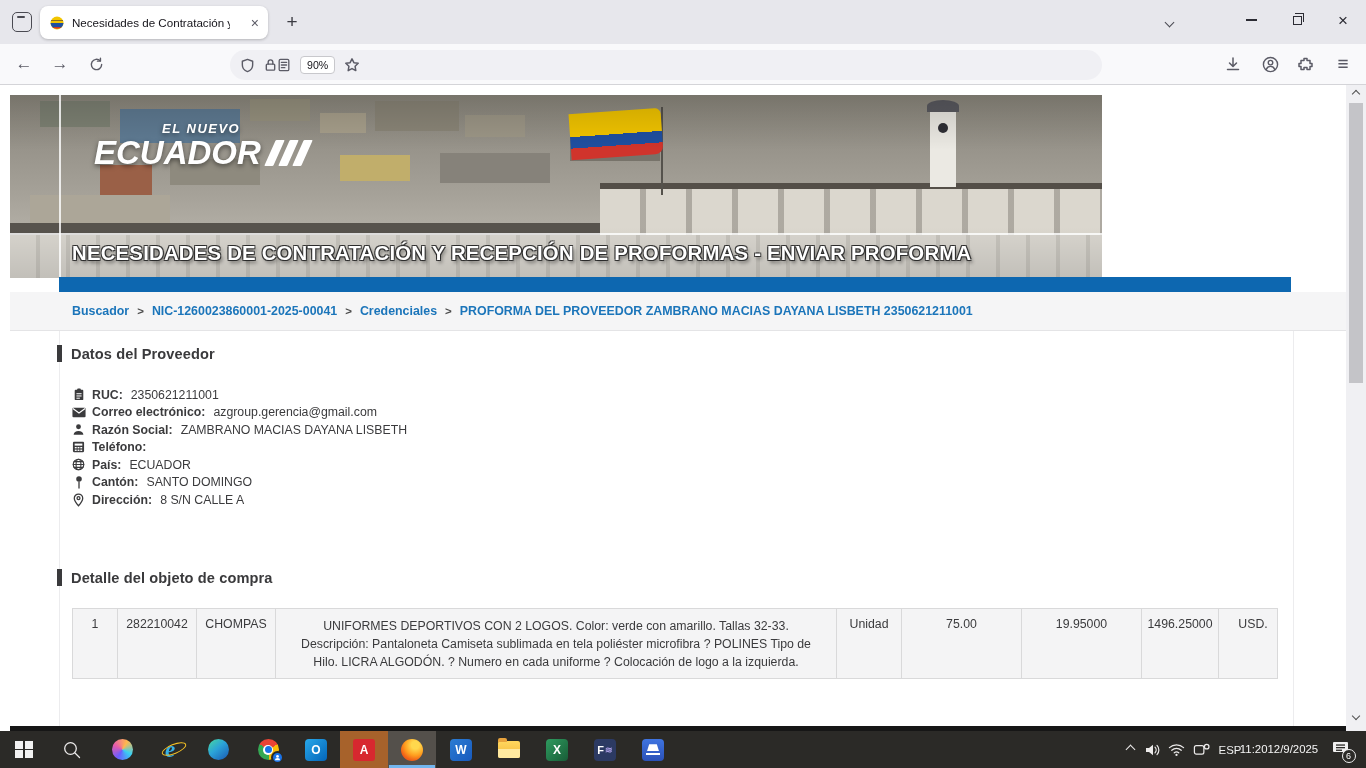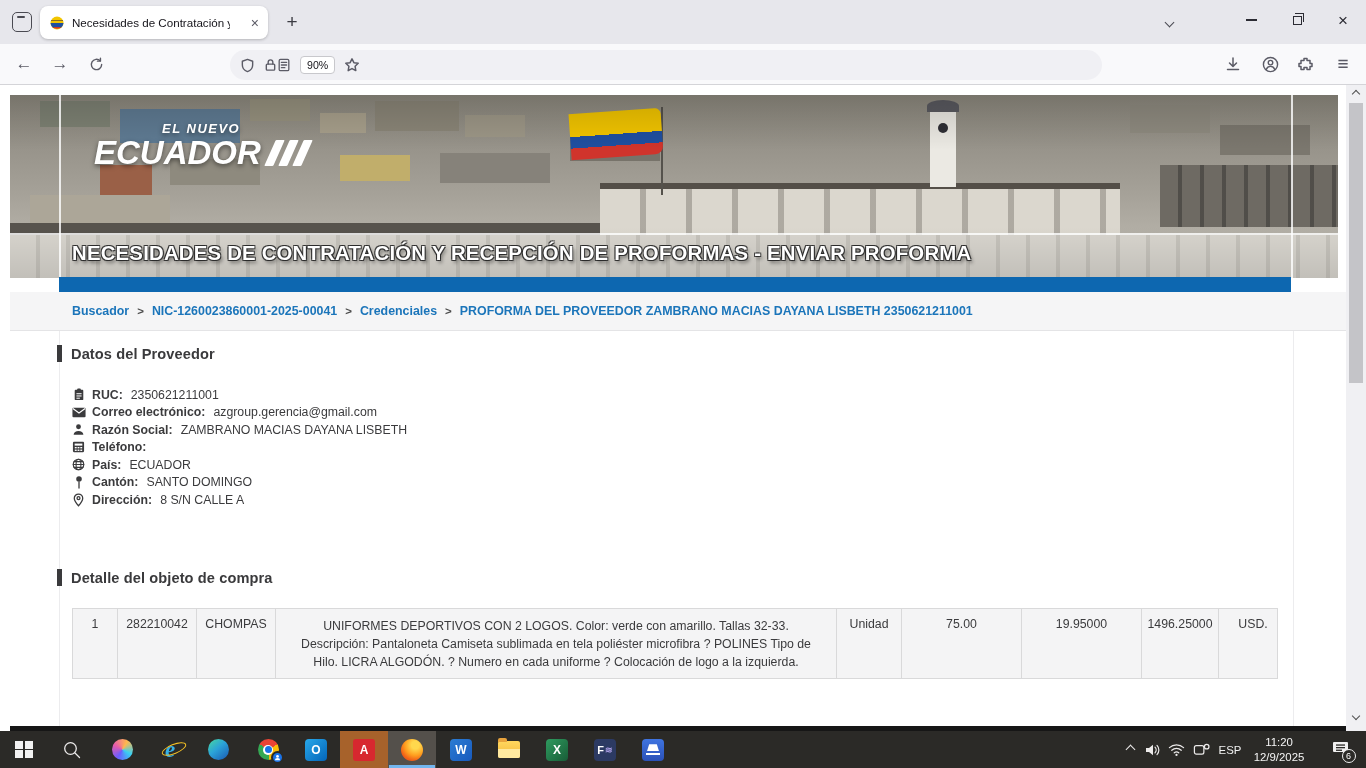--- a/index.html
+++ b/index.html
@@ -29,21 +29,21 @@
 .toolbar{left:0;top:44px;width:1366px;height:41px;background:#f9f9fb;border-bottom:1px solid #d4d4d8}
 .tbico{position:absolute;top:48px;width:32px;height:32px;display:flex;align-items:center;justify-content:center;color:#5b5b66;font-size:17px;cursor:pointer}
 .urlbar{position:absolute;left:230px;top:50px;width:872px;height:30px;background:#f0f0f4;border-radius:15px;display:flex;align-items:center;padding:0 10px}
 .urltext{flex:1;font-size:12.4px;color:#76767f;white-space:nowrap;overflow:hidden;margin-left:9px}
 .urltext .dom{color:#0c0c0d}
 .zoombadge{background:#fff;border:1px solid #c8c8cc;border-radius:4px;font-size:10.6px;color:#15141a;padding:2px 6px;margin:0 9px;cursor:pointer}
 svg.lin{stroke:#5b5b66;fill:none;stroke-width:1.5;stroke-linecap:round;stroke-linejoin:round}
 
 
 .page{left:0;top:85px;width:1366px;height:646px;background:#fff;overflow:hidden}
-.banner{position:absolute;left:10px;top:10px;width:1328px;height:183px;overflow:hidden;background:linear-gradient(180deg,#8e8a7f 0%,#98948b 30%,#a6a299 55%,#b5b1a8 78%,#c3bfb6 100%)}
+.banner{position:absolute;left:10px;top:10px;width:1092px;height:183px;overflow:hidden;background:linear-gradient(180deg,#8e8a7f 0%,#98948b 30%,#a6a299 55%,#b5b1a8 78%,#c3bfb6 100%)}
 .bb{position:absolute}
 .colonial{position:absolute;left:590px;top:88px;width:520px;height:56px;background:#dbd7ce;border-top:6px solid #544f48;
  background-image:repeating-linear-gradient(90deg,transparent 0 40px,rgba(70,65,58,.30) 40px 46px)}
 .frontwall{position:absolute;left:0;top:140px;width:1328px;height:43px;background:#d5d2cb;
  background-image:repeating-linear-gradient(90deg,#d8d5ce 0 26px,#c6c3bc 26px 30px)}
 .banner .shade{position:absolute;left:0;top:0;width:100%;height:100%;background:linear-gradient(180deg,rgba(0,0,0,.16),rgba(0,0,0,0) 30%,rgba(0,0,0,0) 72%,rgba(0,0,0,.10))}
 .vline{position:absolute;top:0;width:1.5px;height:183px;background:rgba(255,255,255,.8)}
 .hline{position:absolute;left:0;top:138px;width:1328px;height:1.5px;background:rgba(255,255,255,.8)}
 .logo{position:absolute;left:84px;top:26px;color:#fff;font-style:italic;font-weight:800;text-shadow:0 2px 5px rgba(0,0,0,.5)}
 .logo .l1{font-size:13px;letter-spacing:1.5px;margin-left:68px}
@@ -83,21 +83,21 @@
 
 .taskbar{left:0;top:731px;width:1366px;height:37px;background:#2b2a27}
 .tbtn{position:absolute;top:0;width:48px;height:37px;display:flex;align-items:center;justify-content:center;cursor:pointer}
 .winlogo{display:grid;grid-template-columns:8px 8px;grid-template-rows:8px 8px;gap:1.6px}
 .winlogo i{background:#f2f2f2}
 .appsq{width:22px;height:22px;border-radius:4px;display:flex;align-items:center;justify-content:center;color:#fff;font-weight:800;font-size:12px}
 .underln{position:absolute;bottom:0;height:2.6px;background:#5c9fd6}
 .tile{position:absolute;top:0;width:48px;height:37px}
 .trayico{position:absolute;top:0;width:24px;height:37px;display:flex;align-items:center;justify-content:center}
 svg.wt{stroke:#eceaea;fill:none;stroke-width:1.3;stroke-linecap:round}
-.clock{position:absolute;left:1246px;top:0;width:66px;height:37px;display:flex;flex-direction:column;align-items:center;justify-content:center;color:#f5f5f5;font-size:11.4px;line-height:1.3}
+.clock{position:absolute;left:1246px;top:0;width:66px;height:37px;display:flex;flex-direction:row;align-items:center;justify-content:center;color:#f5f5f5;font-size:11.4px;line-height:1.3}
 .badge{position:absolute;right:-7px;bottom:-4px;width:14px;height:14px;border-radius:50%;background:#2b2a27;border:1.4px solid #f0f0f0;color:#fff;font-size:9px;display:flex;align-items:center;justify-content:center}
 </style>
 </head>
 <body>
 
 <div id="screen">
 
   <div class="abs tabstrip">
     <div class="abs fxview">
         <i></i>

